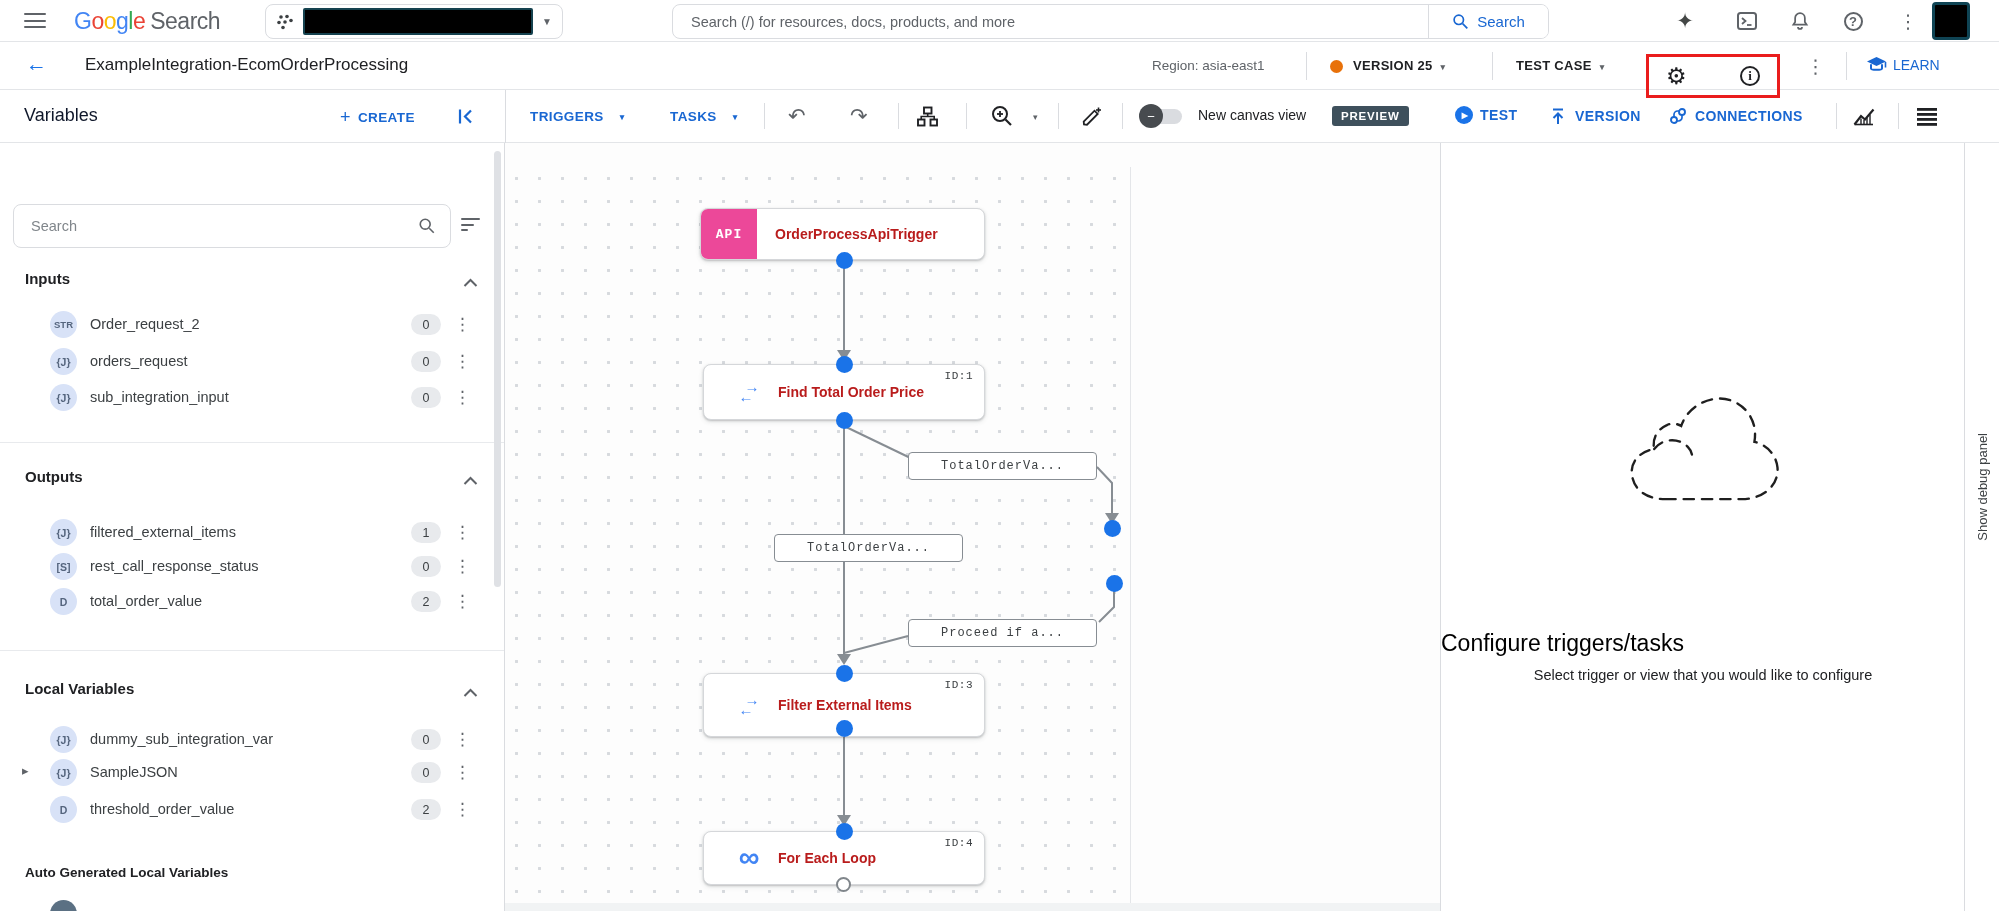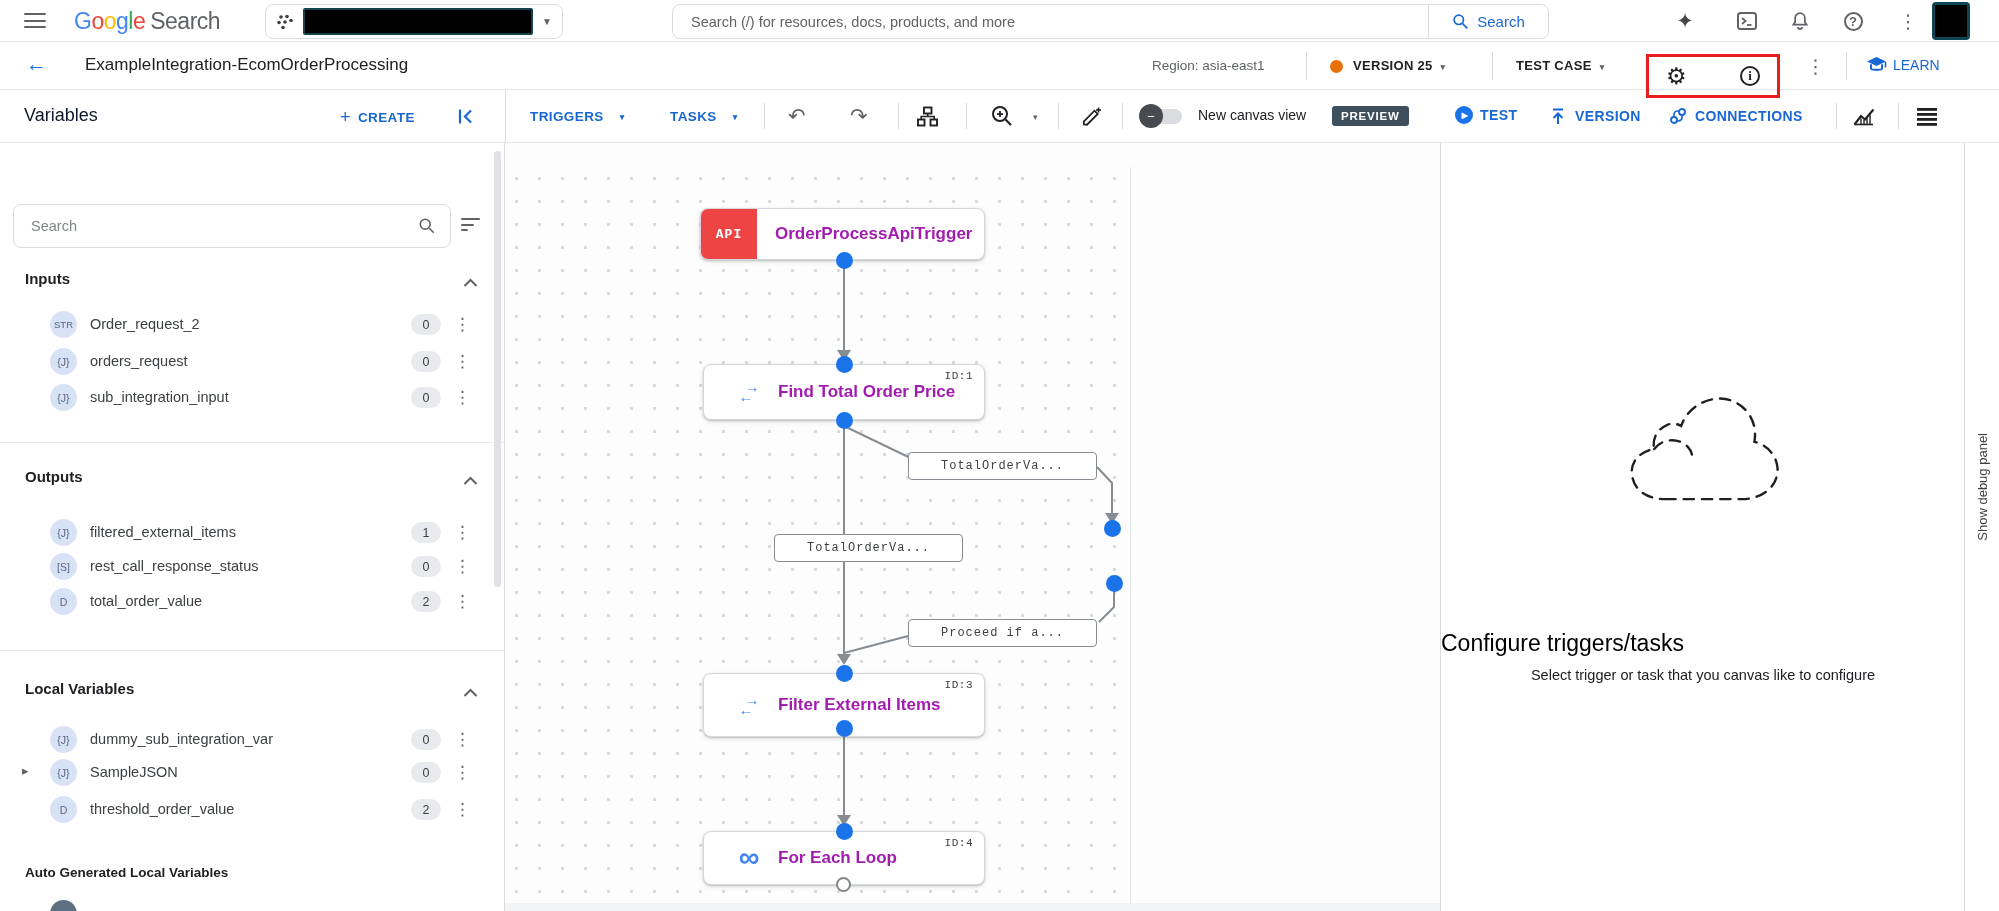--- a/index.html
+++ b/index.html
@@ -67,40 +67,40 @@
   .side-search input { width:100%; height:100%; border:none; outline:none; background:transparent; padding:0 46px 0 17px; font-family:"Liberation Sans",sans-serif; font-size:14.5px; color:#202124; }
   .side-search input::placeholder { color:#80868b; }
   .side-search svg { position:absolute; right:14px; top:12px; }
   .filter-ico { position:absolute; left:461px; top:75px; width:19px; height:15px; cursor:pointer; }
   .filter-ico i { display:block; height:2px; background:#5f6368; border-radius:1px; margin-bottom:3.5px; }
   .filter-ico i:nth-child(1){width:19px;} .filter-ico i:nth-child(2){width:13px;} .filter-ico i:nth-child(3){width:7px;}
   .sec-hdr { position:absolute; left:25px; font-size:15px; font-weight:bold; color:#202124; }
   .sec-chev { position:absolute; left:463px; cursor:pointer; }
   .side-div { position:absolute; left:0; width:505px; height:1px; background:#e8eaed; }
   .vrow { position:absolute; left:0; width:497px; height:28px; cursor:pointer; }
-  .vbadge { position:absolute; left:50px; top:0; width:27px; height:27px; border-radius:50%; background:#d8e2f7; color:#55657e; font-size:10.5px; font-weight:normal; display:flex; align-items:center; justify-content:center; }
+  .vbadge { position:absolute; left:50px; top:0; width:27px; height:27px; border-radius:50%; background:#d8e2f7; color:#55657e; font-size:10.5px; font-weight:bold; display:flex; align-items:center; justify-content:center; }
   .vname { position:absolute; left:90px; top:5px; font-size:14.5px; color:#3c4043; }
   .vcount { position:absolute; right:56px; top:3px; min-width:30px; height:21px; background:#e8eaed; border-radius:11px; color:#3c4043; font-size:12.5px; display:flex; align-items:center; justify-content:center; }
   .vmenu { position:absolute; right:26px; top:3px; font-size:17px; color:#5f6368; cursor:pointer; }
   .expander { position:absolute; left:22px; top:4px; font-size:13px; color:#5f6368; cursor:pointer; }
   .auto-hdr { position:absolute; left:25px; top:722px; font-size:13.5px; font-weight:bold; color:#202124; }
   .partial-badge { position:absolute; left:50px; top:757px; width:27px; height:27px; border-radius:50%; background:#5b7083; }
   .side-scrollbar { position:absolute; left:494px; top:8px; width:7px; height:436px; background:#dfe1e5; border-radius:4px; }
 
   
   .canvas { position:absolute; left:505px; top:0; width:935px; height:768px; background:#fdfdfd; overflow:hidden; }
   .dots-layer { position:absolute; left:0; top:24px; width:626px; height:736px;
     background-image:radial-gradient(circle, #d7dade 1.4px, transparent 1.6px);
     background-size:23px 23px; border-right:1px solid #e4e6e9; }
   .edges-svg { position:absolute; left:0; top:0; z-index:1; }
   .edge-label { position:absolute; height:28px; width:189px; background:#fff; border:1px solid #878d93; border-radius:4px; z-index:3; display:flex; align-items:center; justify-content:center; font-family:"Liberation Mono",monospace; font-size:12px; letter-spacing:1px; color:#3c4043; }
   .node { position:absolute; background:#fff; border:1px solid #d5d7da; border-radius:8px; box-shadow:0 1px 2px rgba(60,64,67,.25), 0 2px 5px rgba(60,64,67,.12); z-index:2; display:flex; align-items:center; cursor:pointer; }
   .node-id { position:absolute; top:5px; right:11px; font-family:"Liberation Mono",monospace; font-size:11px; letter-spacing:.5px; color:#3c4043; }
-  .node-title { font-size:17px; font-weight:bold; color:#a21caf; }
-  .api-badge { width:56px; height:100%; background:#ef4444; border-radius:7px 0 0 7px; display:flex; align-items:center; justify-content:center; color:#fff; font-family:"Liberation Mono",monospace; font-size:13px; font-weight:bold; letter-spacing:1px; flex:none; }
+  .node-title { font-size:14px; font-weight:bold; color:#b91c1c; }
+  .api-badge { width:56px; height:100%; background:#ec4899; border-radius:7px 0 0 7px; display:flex; align-items:center; justify-content:center; color:#fff; font-family:"Liberation Mono",monospace; font-size:13px; font-weight:bold; letter-spacing:1px; flex:none; }
   .trigger-node .node-title { margin-left:18px; }
   .task-icon { width:30px; margin:0 14px 0 30px; flex:none; display:flex; align-items:center; justify-content:center; }
   .map-icon { display:flex; flex-direction:column; line-height:.65; color:#4285f4; font-weight:bold; font-size:15px; }
   .map-icon i:first-child { font-style:normal; margin-left:6px; }
   .map-icon i:last-child { font-style:normal; margin-right:6px; }
   .inf-icon { font-size:29px; color:#4285f4; font-weight:bold; line-height:.8; }
   .cdot { position:absolute; width:17px; height:17px; border-radius:50%; background:#1a73e8; z-index:4; cursor:pointer; }
   .cdot-open { position:absolute; width:15px; height:15px; border-radius:50%; background:#fff; border:2.5px solid #80868b; z-index:4; cursor:pointer; }
   .canvas-bottom-strip { position:absolute; left:0; bottom:0; width:935px; height:8px; background:#f1f3f4; z-index:5; }
 
@@ -488,20 +488,20 @@
     </div>
 
     <section class="config-panel">
       <svg class="cloud-illus" width="175" height="126" viewBox="0 0 220 158">
         <g fill="none" stroke="#1f1f1f" stroke-width="3" stroke-dasharray="13 10" stroke-linecap="round">
           <path d="M62 142 H158 C186 142 205 124 203 102 C201 86 190 74 174 70 C180 36 152 12 124 16 C104 19 88 32 82 50 C77 47 70 46 64 49 C52 54 45 66 48 79 C30 82 18 95 20 111 C22 130 38 142 62 142 Z"></path>
           <path d="M48 79 C58 66 78 64 90 76 C95 81 97 88 95 94"></path>
         </g>
       </svg>
       <div class="cp-empty-title">Configure triggers/tasks</div>
-      <div class="cp-empty-sub">Select trigger or task that you canvas like to configure</div>
+      <div class="cp-empty-sub">Select trigger or view that you would like to configure</div>
     </section>
 
     <div class="debug-strip">
       <span class="debug-label">Show debug panel</span>
     </div>
   </div>
 </div>
 
 </body></html>

